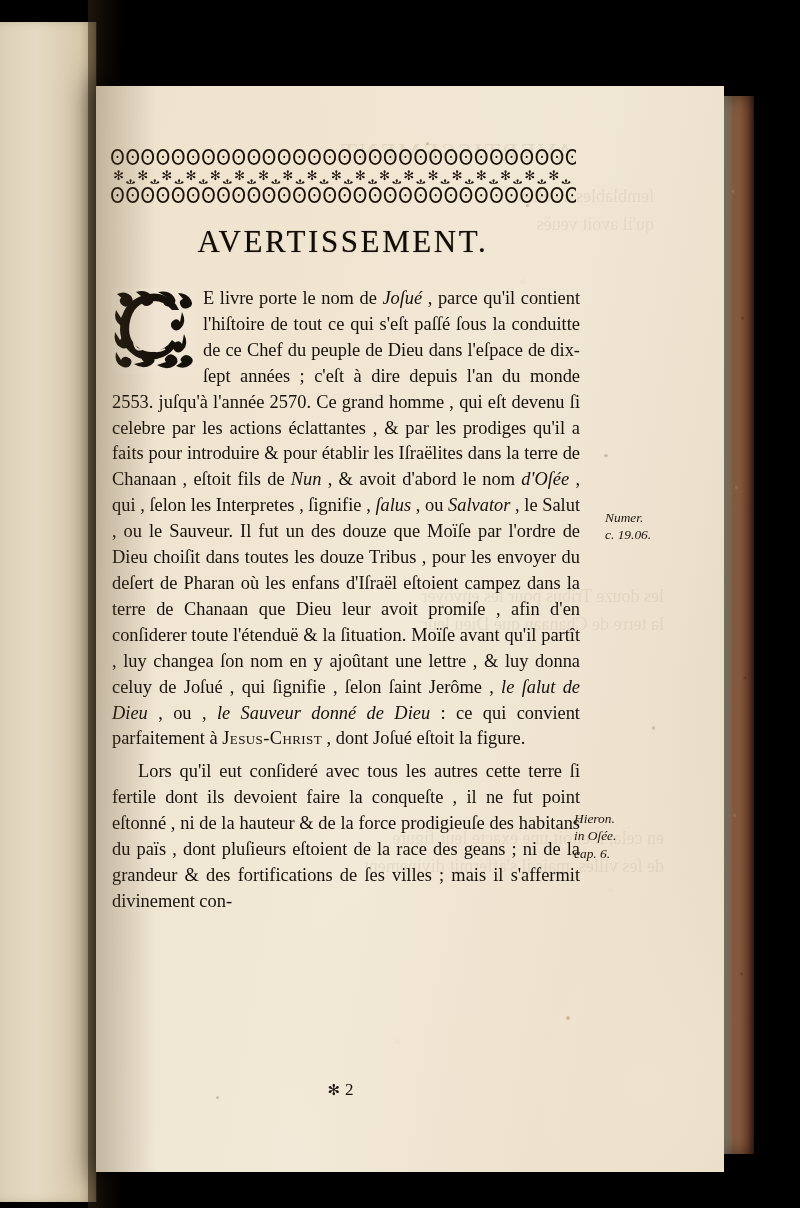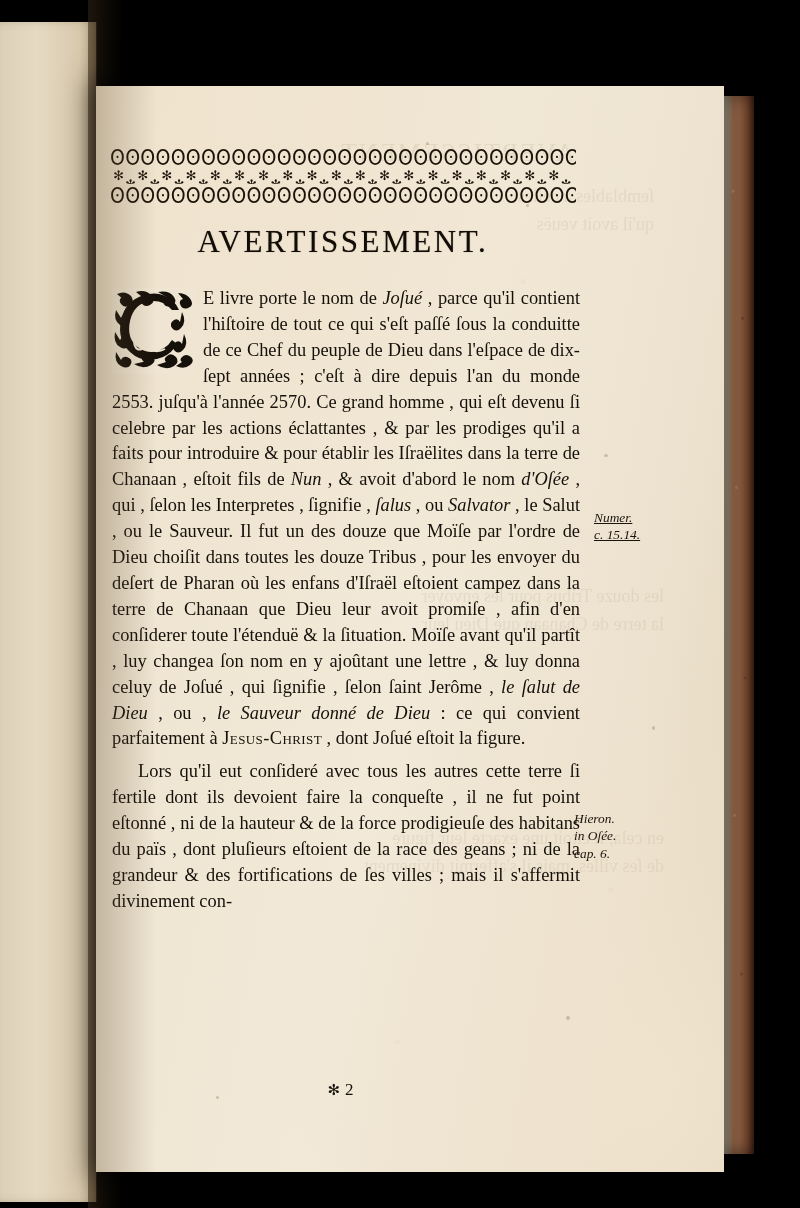--- a/index.html
+++ b/index.html
@@ -130,21 +130,21 @@
   .it{font-style:italic;}
   .sc{font-variant:small-caps;letter-spacing:.4px;}
 
   
   .marg{
     position:absolute;width:84px;
     font-size:13.4px;line-height:17.4px;color:#1b140c;
     font-style:italic;font-family:"Liberation Serif",serif;
     text-align:left;
   }
-  .marg-1{left:498px;top:423px;text-decoration:underline;}
+  .marg-1{left:509px;top:423px;}
   .marg-2{left:478px;top:724px;}
   .marg .mline{white-space:nowrap;}
 
   
   .signature{
     position:absolute;left:0;top:994px;width:494px;text-align:center;
     font-size:17px;color:#15100a;letter-spacing:5px;
   }
   .signature .star{font-family:"DejaVu Sans",sans-serif;font-size:15px;}
 
@@ -235,21 +235,21 @@
               </g>
             </svg>
           </span><span id="p1">E livre porte le nom de <span class="it">Joſué</span> , parce qu'il contient l'hiſtoire de tout ce qui s'eſt paſſé ſous la conduitte de ce Chef du peuple de Dieu dans l'eſpace de dix-ſept années ; c'eſt à dire depuis l'an du monde 2553. juſqu'à l'année 2570. Ce grand homme , qui eſt devenu ſi celebre par les actions éclattantes , &amp; par les prodiges qu'il a faits pour introduire &amp; pour établir les Iſraëlites dans la terre de Chanaan , eſtoit fils de <span class="it">Nun</span> , &amp; avoit d'abord le nom <span class="it">d'Oſée</span> , qui , ſelon les Interpretes , ſignifie , <span class="it">ſalus</span> , ou <span class="it">Salvator</span> , le Salut , ou le Sauveur. Il fut un des douze que Moïſe par l'ordre de Dieu choiſit dans toutes les douze Tribus , pour les envoyer du deſert de Pharan où les enfans d'Iſraël eſtoient campez dans la terre de Chanaan que Dieu leur avoit promiſe , afin d'en conſiderer toute l'étenduë &amp; la ſituation. Moïſe avant qu'il partît , luy changea ſon nom en y ajoûtant une lettre , &amp; luy donna celuy de Joſué , qui ſignifie , ſelon ſaint Jerôme , <span class="it">le ſalut de Dieu</span> , ou , <span class="it">le Sauveur donné de Dieu</span> : ce qui convient parfaitement à <span class="sc">Jesus-Christ</span> , dont Joſué eſtoit la figure.</span>
         </p>
 
         <p class="indent">Lors qu'il eut conſideré avec tous les autres cette terre ſi fertile dont ils devoient faire la conqueſte , il ne fut point eſtonné , ni de la hauteur &amp; de la force prodigieuſe des habitans du païs , dont pluſieurs eſtoient de la race des geans ; ni de la grandeur &amp; des fortifications de ſes villes ; mais il s'affermit divinement con-</p>
       </div>
 
       <div class="marg marg-1">
         <div class="mline">Numer.</div>
-        <div class="mline">c. 15.14.</div>
+        <div class="mline">c. 19.06.</div>
       </div>
 
       <div class="marg marg-2">
         <div class="mline">Hieron.</div>
         <div class="mline">in Oſée.</div>
         <div class="mline">cap. 6.</div>
       </div>
 
       <div class="signature">
         <span class="star">✻</span><span>2</span>

